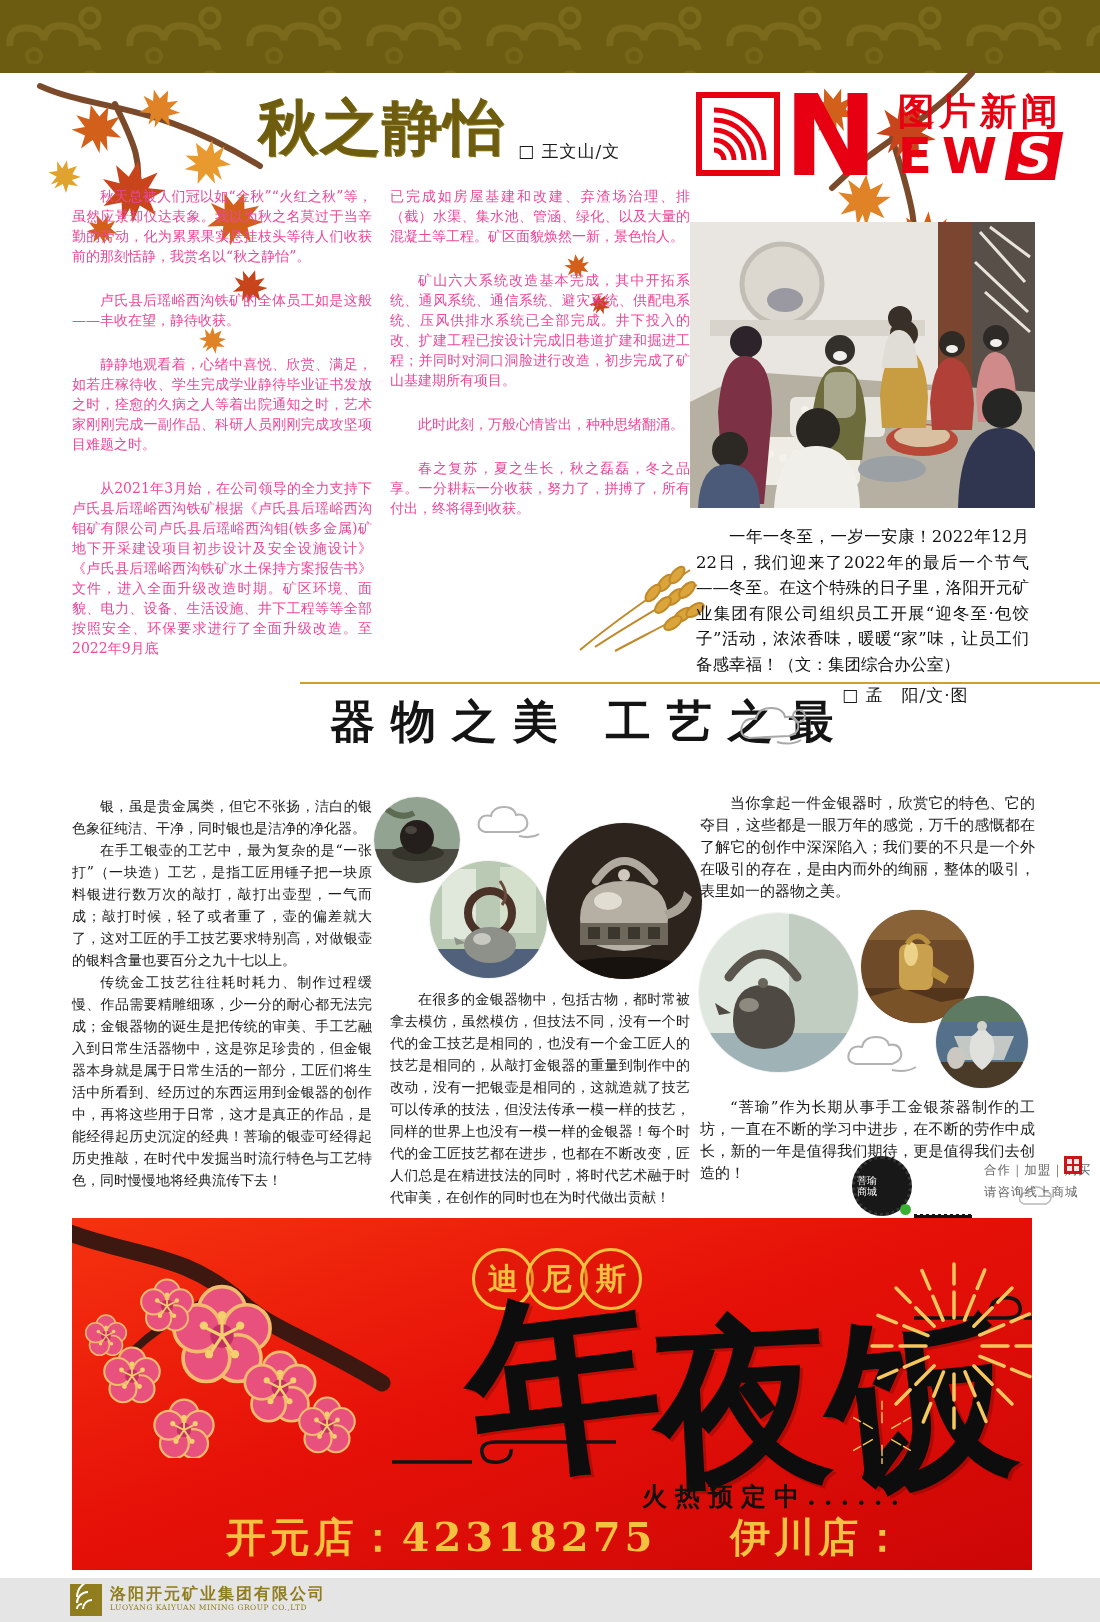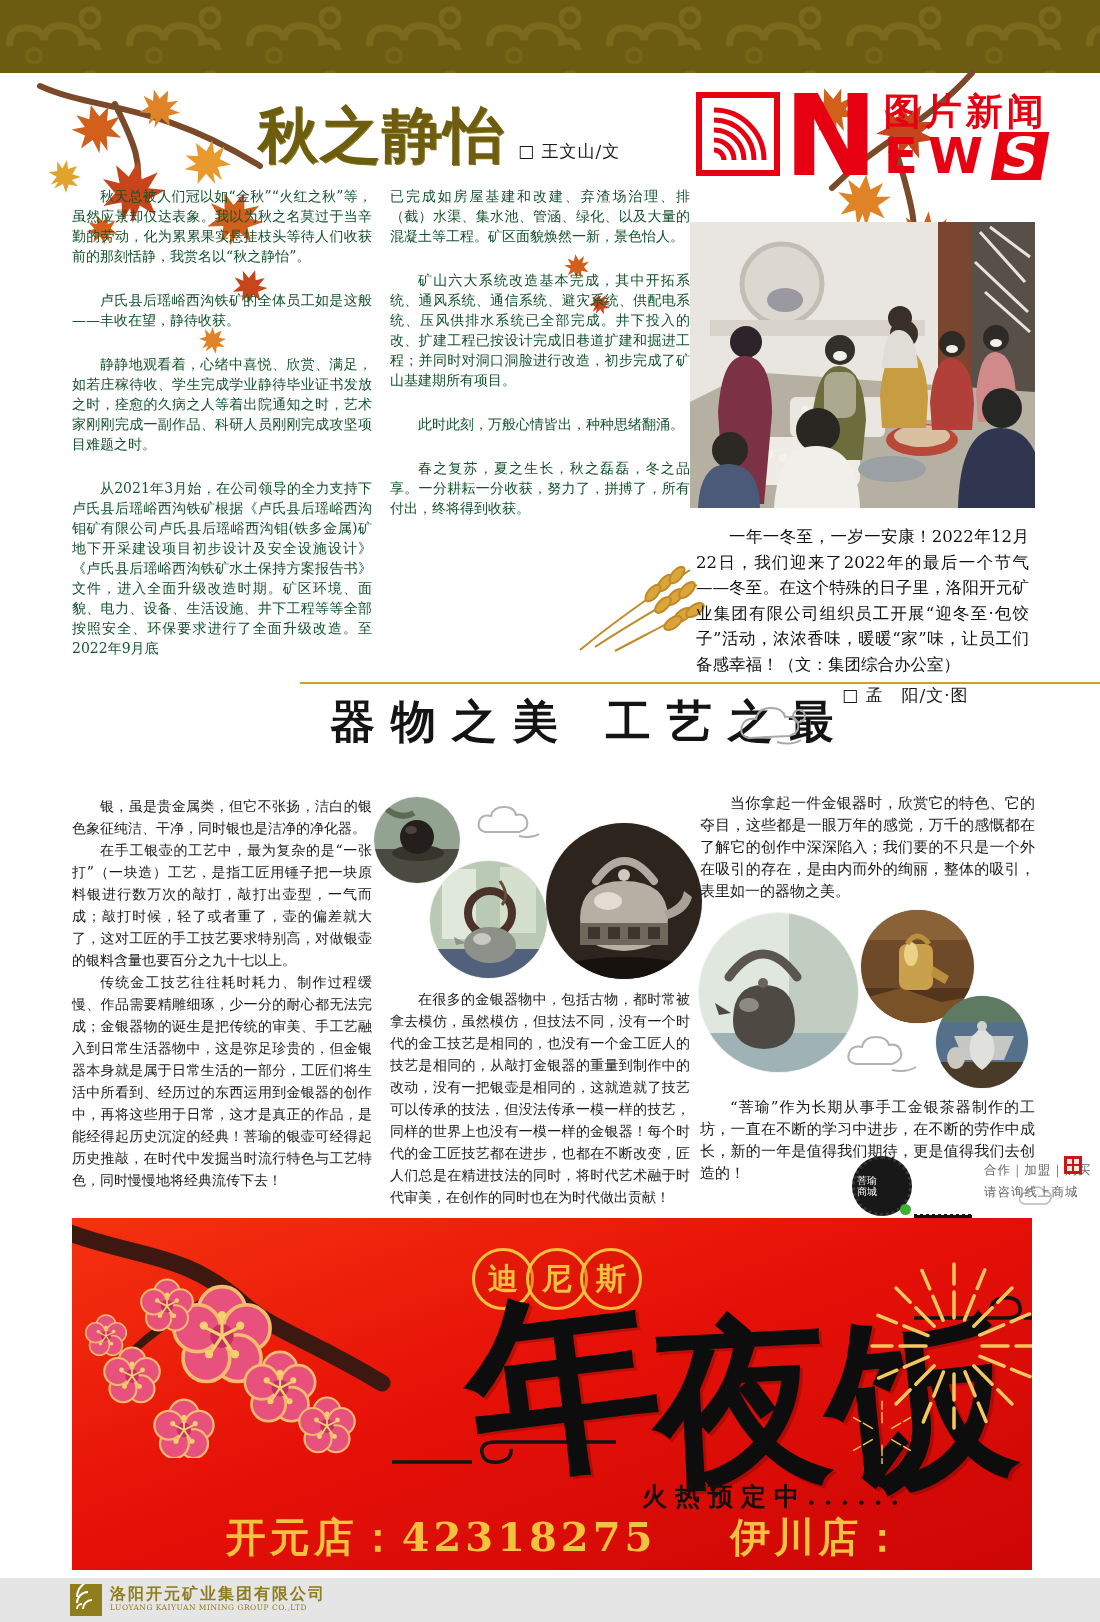--- a/index.html
+++ b/index.html
@@ -2,36 +2,36 @@
 <html><head>
 <meta charset="utf-8">
 <style>
   html,body{margin:0;padding:0;background:#fff;}
   .page{position:relative;width:1100px;height:1622px;background:#fff;overflow:hidden;
         font-family:"DejaVu Serif","Liberation Serif",serif;}
   .abs{position:absolute;}
   
   .band{left:0;top:0;width:1100px;height:73px;background:#6b5c12;}
   
-  .t1{left:258px;top:96px;font-size:60px;font-weight:bold;color:#6e5d0f;letter-spacing:2px;
+  .t1{left:258px;top:88px;font-size:60px;font-weight:bold;color:#6e5d0f;letter-spacing:2px;
       text-shadow:1px 1px 0 #8a7820;}
   .byline{font-size:17px;color:#1a1a1a;letter-spacing:1px;}
   
   .newslogo{left:696px;top:92px;display:flex;align-items:flex-start;}
   .nl-n{font-family:"DejaVu Sans","Liberation Sans",sans-serif;font-weight:900;font-size:112px;
         line-height:88px;color:#e60012;margin-left:4px;}
-  .nl-right{margin-left:6px;}
+  .nl-right{margin-left:20px;}
   .nl-cn{font-family:"DejaVu Sans","Liberation Sans",sans-serif;font-weight:900;font-size:37px;
          line-height:40px;color:#e60012;letter-spacing:4px;}
   .nl-ews{font-family:"DejaVu Sans","Liberation Sans",sans-serif;font-weight:800;font-size:50px;
           line-height:48px;color:#e60012;letter-spacing:10px;display:flex;align-items:center;}
   .nl-s{background:#e60012;color:#fff;padding:0 7px;display:inline-block;transform:skewX(-10deg);
         letter-spacing:0;margin-left:2px;}
   
-  .s1col{width:300px;font-size:14px;line-height:20px;text-align:justify;color:#14532d;}
+  .s1col{width:300px;font-size:14px;line-height:20px;text-align:justify;color:#ec4899;}
   .s1col p{margin:0 0 24px;text-indent:2em;}
   .s1col p.noind{text-indent:0;}
   .caption{width:345px;font-size:16.5px;line-height:25.5px;text-align:justify;color:#111;}
   .caption p{margin:6px;text-indent:2em;}
   .s2col{font-size:14px;line-height:22px;text-align:justify;color:#1b1b1b;}
   .s2col p{margin:0;text-indent:2em;}
   .s2c3{font-size:15px;line-height:22px;text-align:justify;color:#1b1b1b;width:335px;}
   .s2c3 p{margin:0;text-indent:2em;}
   .divider{left:300px;top:682px;width:800px;height:2px;background:#c9a22a;}
   .t2{left:330px;top:692px;font-size:45px;font-weight:bold;color:#141414;letter-spacing:16px;}

